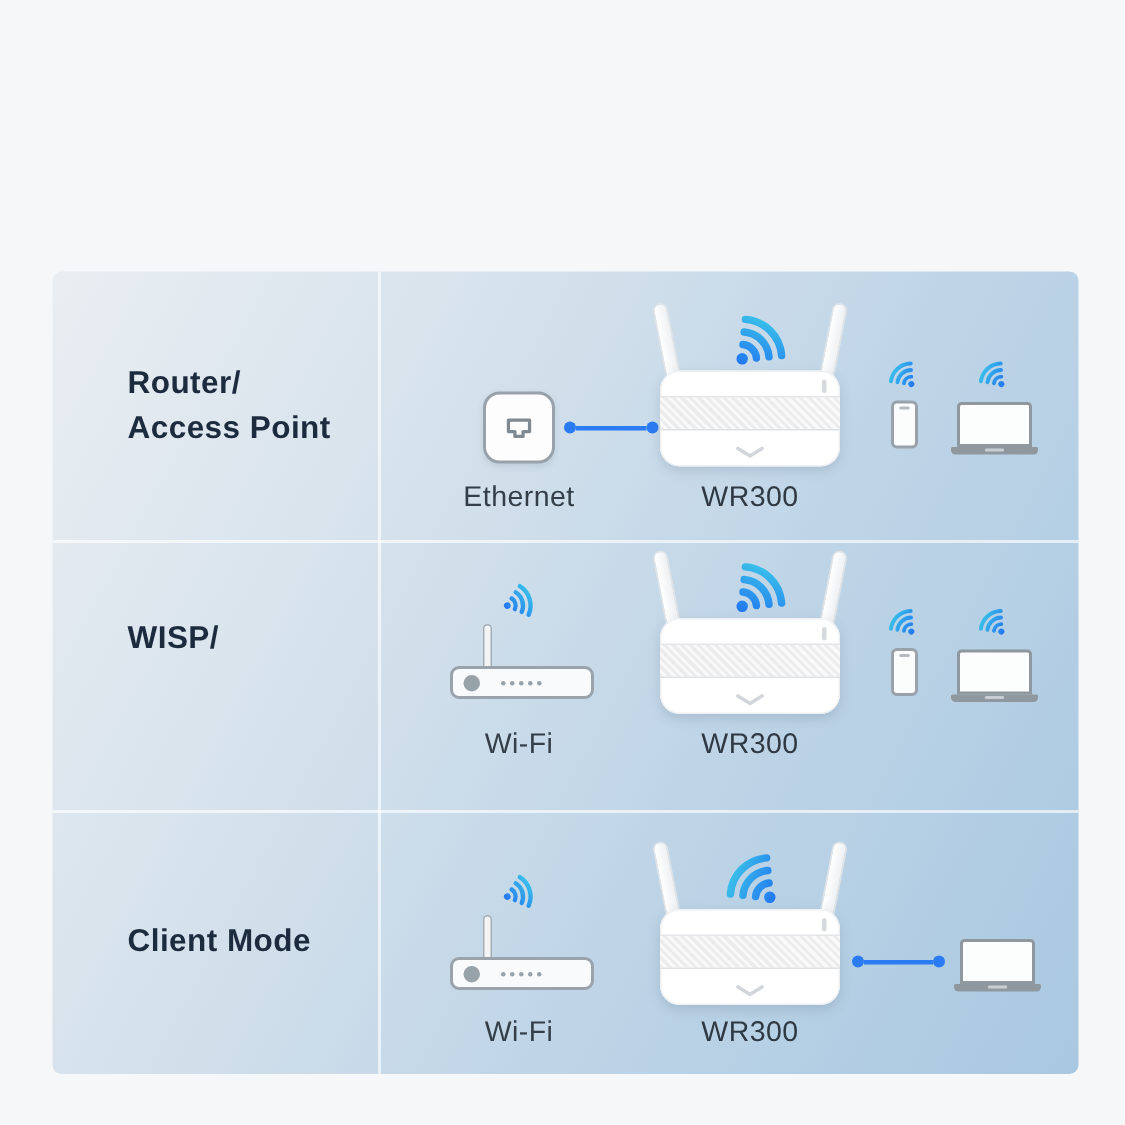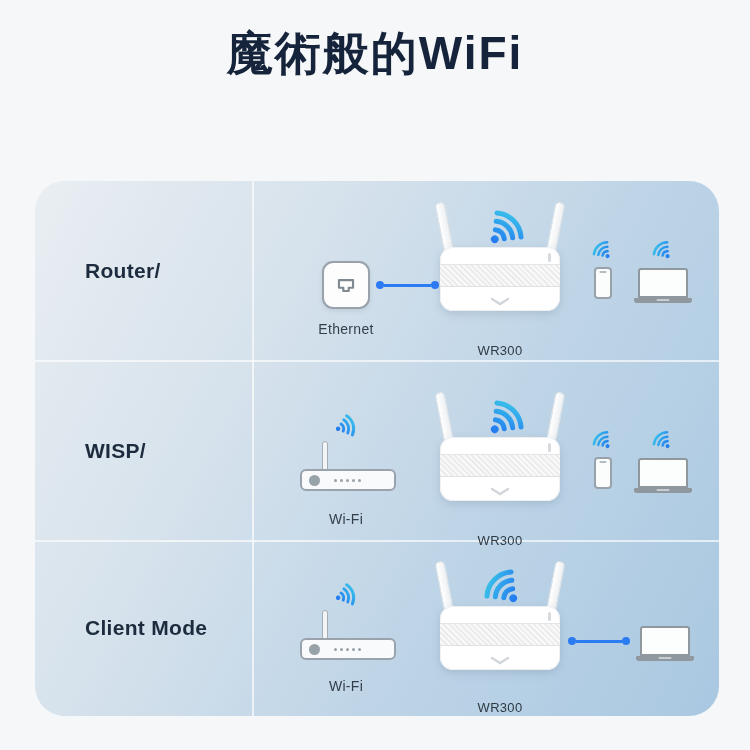--- a/index.html
+++ b/index.html
@@ -15,41 +15,41 @@
   .title {
     margin-top:24px; font-size:46px; font-weight:bold; color:#16243b;
     letter-spacing:2px; line-height:58px;
   }
   .subtitle {
     font-size:25px; font-weight:bold; color:#16243b; line-height:36px; letter-spacing:1px;
   }
   
   .panel {
     position:absolute; left:35px; top:181px; width:684px; height:535px;
-    border-radius:30px;
+    border-radius:6px;
     background:linear-gradient(118deg,#e9eef2 0%,#d6e2ec 32%,#bfd5e7 62%,#a9c8e1 100%);
     overflow:hidden;
   }
   .v-div { position:absolute; left:217px; top:0; bottom:0; width:2px; background:rgba(255,255,255,.65); }
   .h-div { position:absolute; left:0; right:0; height:2px; background:rgba(255,255,255,.65); }
   .h-div.d1 { top:179px; } .h-div.d2 { top:359px; }
   .row { position:absolute; left:0; width:684px; display:flex; }
   .row.r1 { top:0; height:179px; }
-  .row.r2 { top:190px; height:160px; }
+  .row.r2 { top:165px; height:160px; }
   .row.r3 { top:359px; height:176px; }
   .label-cell {
     width:217px; display:flex; flex-direction:column; justify-content:center;
     padding-left:50px;
   }
   .label-cell div { font-size:21px; font-weight:bold; color:#1d2b3e; line-height:30px; letter-spacing:.3px; }
   .diagram { position:relative; width:467px; height:100%; }
   .cap {
-    position:absolute; font-size:14px; color:#333e49; text-align:center; letter-spacing:.3px;
-  }
-  .cap.model { font-size:13px; color:#2e3943;margin-top:22px; }
+    position:absolute; font-size:19px; color:#333e49; text-align:center; letter-spacing:.3px;
+  }
+  .cap.model { font-size:19px; color:#2e3943; }
   
   .eth {
     position:absolute; left:70px; top:80px; width:48px; height:48px;
     background:#fdfdfd; border:2px solid #99a2aa; border-radius:11px;
     display:flex; align-items:center; justify-content:center;
     box-shadow:0 2px 4px rgba(90,110,130,.15);
   }
   
   .link { position:absolute; display:flex; align-items:center; }
   .link .dot { width:8px; height:8px; border-radius:50%; background:#2b7bf3; flex:0 0 auto; }
@@ -128,31 +128,31 @@
         <path d="M8.7 15.1a5.1 5.1 0 0 1 6.6 0"></path>
         <path d="M5.9 11.7a9.4 9.4 0 0 1 12.2 0"></path>
         <path d="M3.1 8.3a13.6 13.6 0 0 1 17.8 0"></path>
       </g>
       <circle cx="12" cy="18.8" r="2" fill="url(#wg)"></circle>
     </symbol>
   </defs>
 </svg>
 
 <div class="header">
-  <div class="title">魔術般的WiFi</div>
 </div>
 
 <div class="panel">
   <div class="v-div"></div>
   <div class="h-div d1"></div>
   <div class="h-div d2"></div>
 
   <div class="row r1">
     <div class="label-cell">
       <div>Router/</div>
+      <div>Access Point</div>
     </div>
     <div class="diagram">
       <div class="eth">
         <svg width="26" height="26" viewBox="0 0 24 24" fill="none" stroke="#7f8991" stroke-width="2" stroke-linejoin="round">
           <path d="M5.5 7.5 h13 v7 h-4 v3 h-5 v-3 h-4 z"></path>
         </svg>
       </div>
       <div class="cap" style="left:41px; top:140px; width:106px;">Ethernet</div>
 
       <div class="link l1">

